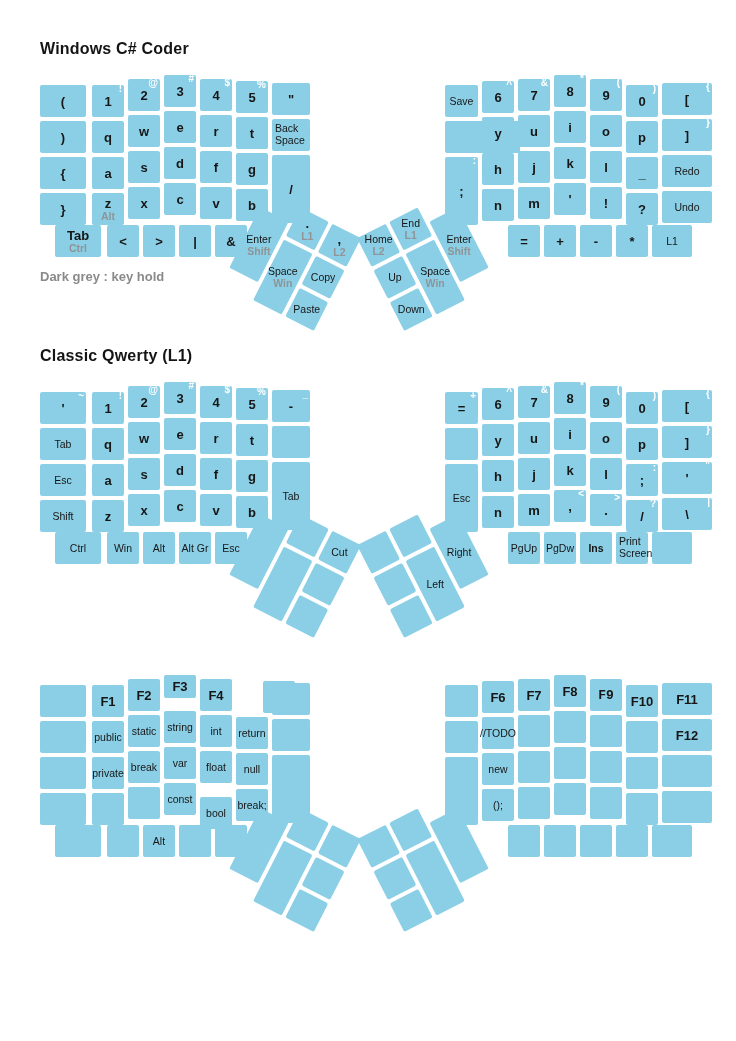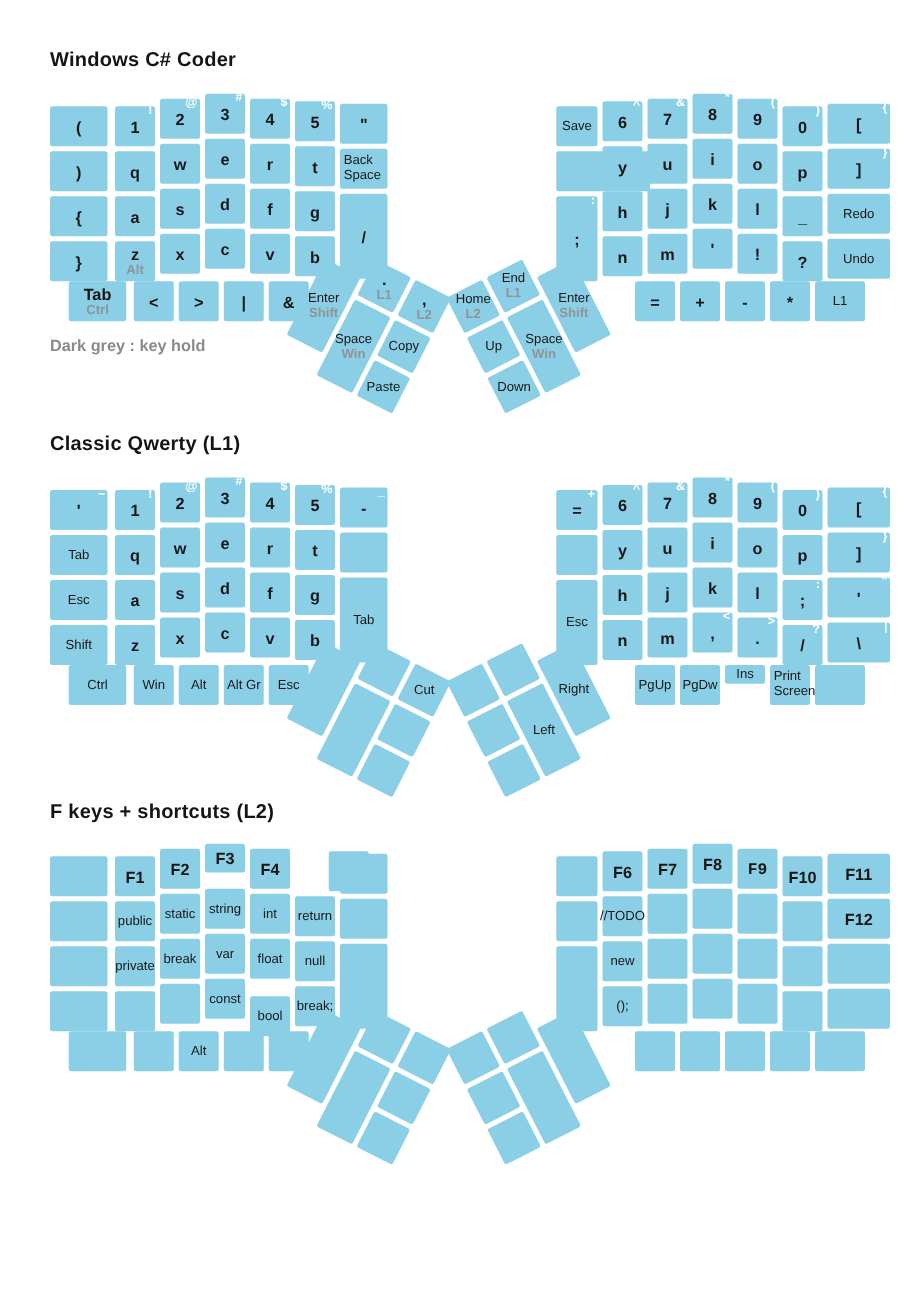--- a/index.html
+++ b/index.html
@@ -23,21 +23,20 @@
   .thumb-l .kc{transform:rotate(-27deg);}
   .thumb-r .kc{transform:rotate(27deg);}
 </style>
 </head>
 <body>
 
 <div id="page">
   <h2 class="kb-title" style="left:40px;top:40px">Windows C# Coder</h2>
   <div class="caption" style="left:40px;top:269px">Dark grey : key hold</div>
   <h2 class="kb-title" style="left:40px;top:347px">Classic Qwerty (L1)</h2>
-  <h2 class="kb-title" style="left:40px;top:641px">F keys + shortcuts (L2)</h2>
 
 <div>
       <div>
         <div class="key" style="left: 40px; top: 85px; width: 46px; height: 32px;">
           <div class="kc">
             <span class="main big">(</span>
           </div>
         </div>
         <div class="key" style="left: 40px; top: 121px; width: 46px; height: 32px;">
           <div class="kc">
@@ -717,21 +716,21 @@
           <div class="kc">
             <span class="main big">l</span>
           </div>
         </div>
         <div class="key" style="left: 590px; top: 494px; width: 32px; height: 32px;">
           <span class="sup">&gt;</span>
           <div class="kc">
             <span class="main big">.</span>
           </div>
         </div>
-        <div class="key" style="left: 580px; top: 532px; width: 32px; height: 15px;">
+        <div class="key" style="left: 580px; top: 532px; width: 32px; height: 32px; font-weight: bold;">
           <div class="kc">
             <span class="main word">Ins</span>
           </div>
         </div>
         <div class="key" style="left: 626px; top: 392px; width: 32px; height: 32px;">
           <span class="sup">)</span>
           <div class="kc">
             <span class="main big">0</span>
           </div>
         </div>

